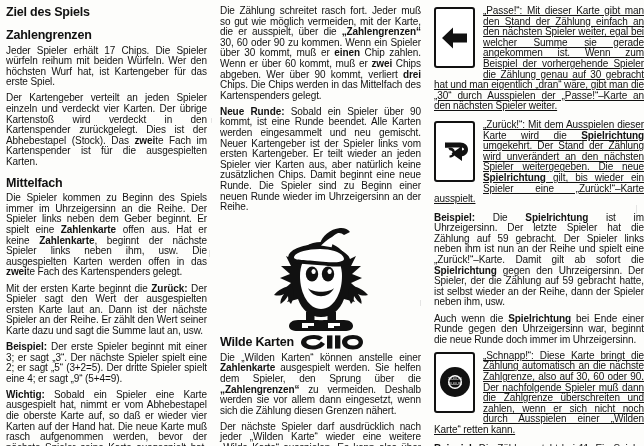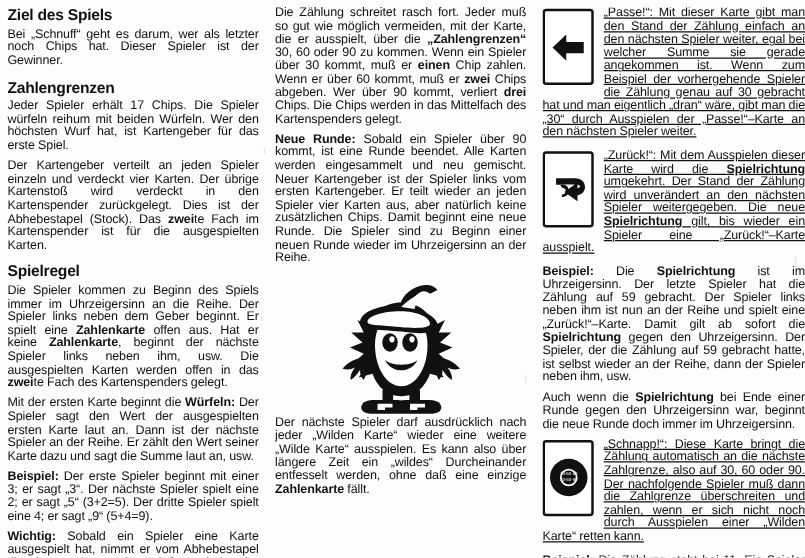--- a/index.html
+++ b/index.html
@@ -94,29 +94,28 @@
   }
 </style>
 </head>
 <body>
 
 <div class="page">
 
   <div class="col">
 
     <h2 class="sec">Ziel des Spiels</h2>
-    <p class="t">Bei „Schnuff“ geht es darum, wer als letzter noch Chips hat. Dieser Spieler ist der Gewinner.</p>
 
     <h2 class="sec tight">Zahlengrenzen</h2>
     <p class="t">Jeder Spieler erhält 17 Chips. Die Spieler würfeln reihum mit beiden Würfeln. Wer den höchsten Wurf hat, ist Kartengeber für das erste Spiel.</p>
     <p class="t">Der Kartengeber verteilt an jeden Spieler einzeln und verdeckt vier Karten. Der übrige Kartenstoß wird verdeckt in den Kartenspender zurückgelegt. Dies ist der Abhebestapel (Stock). Das <b>zwei</b>te Fach im Kartenspender ist für die ausgespielten Karten.</p>
 
-    <h2 class="sec tight">Spielregel</h2>
+    <h2 class="sec tight">Mittelfach</h2>
     <p class="t">Die Spieler kommen zu Beginn des Spiels immer im Uhrzeigersinn an die Reihe. Der Spieler links neben dem Geber beginnt. Er spielt eine <b>Zahlenkarte</b> offen aus. Hat er keine <b>Zahlenkarte</b>, beginnt der nächste Spieler links neben ihm, usw. Die ausgespielten Karten werden offen in das <b>zwei</b>te Fach des Kartenspenders gelegt.</p>
-    <p class="t">Mit der ersten Karte beginnt die <b>Würfeln:</b> Der Spieler sagt den Wert der ausgespielten ersten Karte laut an. Dann ist der nächste Spieler an der Reihe. Er zählt den Wert seiner Karte dazu und sagt die Summe laut an, usw.</p>
+    <p class="t">Mit der ersten Karte beginnt die <b>Zurück:</b> Der Spieler sagt den Wert der ausgespielten ersten Karte laut an. Dann ist der nächste Spieler an der Reihe. Er zählt den Wert seiner Karte dazu und sagt die Summe laut an, usw.</p>
     <p class="t"><b>Beispiel:</b> Der erste Spieler beginnt mit einer 3; er sagt „3“. Der nächste Spieler spielt eine 2; er sagt „5“ (3+2=5). Der dritte Spieler spielt eine 4; er sagt „9“ (5+4=9).</p>
     <p class="t"><b>Wichtig:</b> Sobald ein Spieler eine Karte ausgespielt hat, nimmt er vom Abhebestapel die oberste Karte auf, so daß er wieder vier Karten auf der Hand hat. Die neue Karte muß rasch aufgenommen werden, bevor der nächste Spieler seine Karte ausgespielt hat. Vergißt ein Spieler, eine neue Karte aufzunehmen, sollen ihn die Mitspieler nicht darauf hinweisen. Er muß für den Rest der Runde mit weniger Karten auf der Hand weiterspielen.</p>
   </div>
 
   <div class="col">
 
     <p class="t">Die Zählung schreitet rasch fort. Jeder muß so gut wie möglich vermeiden, mit der Karte, die er ausspielt, über die <b>„Zahlengrenzen“</b> 30, 60 oder 90 zu kommen. Wenn ein Spieler über 30 kommt, muß er <b>einen</b> Chip zahlen. Wenn er über 60 kommt, muß er <b>zwei</b> Chips abgeben. Wer über 90 kommt, verliert <b>drei</b> Chips. Die Chips werden in das Mittelfach des Kartenspenders gelegt.</p>
     <p class="t"><b>Neue Runde:</b> Sobald ein Spieler über 90 kommt, ist eine Runde beendet. Alle Karten werden eingesammelt und neu gemischt. Neuer Kartengeber ist der Spieler links vom ersten Kartengeber. Er teilt wieder an jeden Spieler vier Karten aus, aber natürlich keine zusätzlichen Chips. Damit beginnt eine neue Runde. Die Spieler sind zu Beginn einer neuen Runde wieder im Uhrzeigersinn an der Reihe.</p>
 
     <div class="mascot-wrap">
@@ -170,21 +169,39 @@
           <path d="M40 100 C34 100 31 103 31 106 C31 109 34 111 40 111
                    L60 111 C65 111 67 109 67 106 C67 103 65 100 60 100 Z"></path>
           <path d="M44 103 L56 103 L56 106 L50 106 L50 108 L44 108 Z" fill="#fff"></path>
           <path d="M66 100 C60 100 58 103 58 106 C58 109 60 111 66 111
                    L86 111 C92 111 95 109 95 106 C95 103 92 100 86 100 Z"></path>
           <path d="M70 103 L82 103 L82 106 L76 106 L76 108 L70 108 Z" fill="#fff"></path>
         </g>
       </svg>
     </div>
 
-
+    <div class="head-row">
+      <h2 class="sec">Wilde Karten</h2>
+      <svg class="squiggle" width="62" height="16" viewBox="0 0 62 16">
+        <g fill="#111">
+          <path d="M13 1 C4 1 0 5 0 8.5 C0 12.5 5 15.5 12 15.5
+                   C18 15.5 22 13 24 10 L20 7.4 C18.6 9.6 15.8 11.4 12.4 11.4
+                   C8.4 11.4 5.4 10 5.4 8.2 C5.4 6.2 8.4 5 12.6 5
+                   C15 5 17 5.6 18.4 6.6 L22 3.6 C19.6 1.8 16.6 1 13 1 Z"></path>
+          <path d="M26 1.4 L31.4 1.4 L31.4 14.6 L26 14.6 Z"></path>
+          <path d="M34 1.4 L39.4 1.4 L39.4 14.6 L34 14.6 Z"></path>
+          <path d="M52 1 C45 1 41 4 41 8 C41 12 45 15.5 52 15.5
+                   C58.5 15.5 62 12 62 8 C62 4 58.5 1 52 1 Z
+                   M52 5 C56 5 57.6 6.4 57.6 8.2 C57.6 10 56 11.4 52 11.4
+                   C48 11.4 46.2 10 46.2 8.2 C46.2 6.4 48 5 52 5 Z"></path>
+        </g>
+      </svg>
+    </div>
+
+    <p class="t">Die „Wilden Karten“ können anstelle einer <b>Zahlenkarte</b> ausgespielt werden. Sie helfen dem Spieler, den Sprung über die <b>„Zahlengrenzen“</b> zu vermeiden. Deshalb werden sie vor allem dann eingesetzt, wenn sich die Zählung diesen Grenzen nähert.</p>
     <p class="t">Der nächste Spieler darf ausdrücklich nach jeder „Wilden Karte“ wieder eine weitere „Wilde Karte“ ausspielen. Es kann also über längere Zeit ein „wildes“ Durcheinander entfesselt werden, ohne daß eine einzige <b>Zahlenkarte</b> fällt.</p>
 
   </div>
 
   <div class="col col3">
 
     <div class="cardblock">
       <div class="cardicon">
         <svg width="30" height="30" viewBox="0 0 30 30">
           <path d="M2 15 L13 4.5 L13 10.5 L27 10.5 L27 19.5 L13 19.5 L13 25.5 Z" fill="#111"></path>

